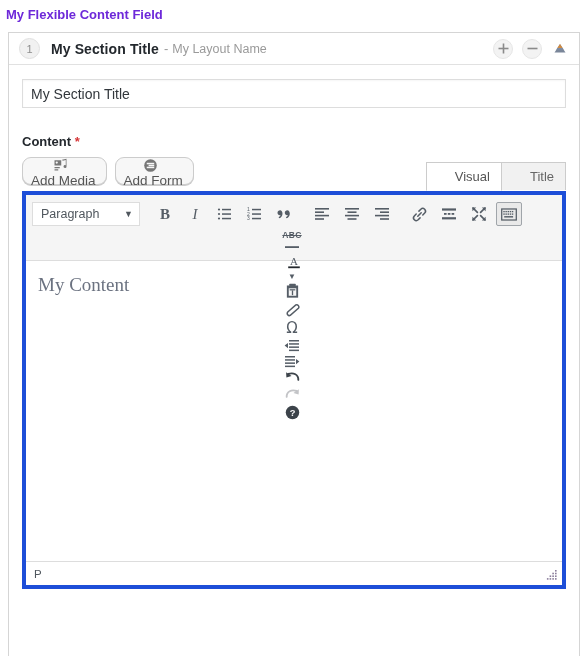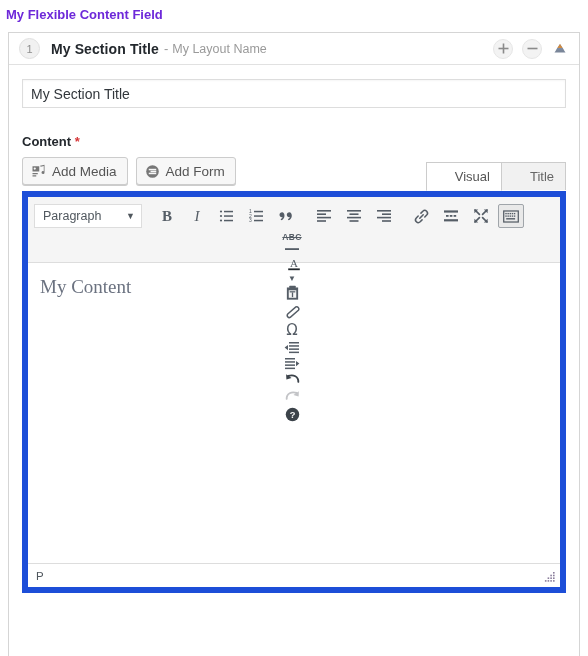--- a/index.html
+++ b/index.html
@@ -113,26 +113,27 @@
   .wp-media-buttons {
     display:flex; gap: 8px;
     padding-bottom: 6px;
   }
   .button-secondary {
     display:inline-flex; align-items:center;
     height: 28px;
     padding: 0 10px 0 8px;
     background:#f7f7f7;
     border:1px solid #cccccc;
-    border-radius:3px;
+    border-radius:9px;
     color:#555;
     font-size: 13.5px;
     box-shadow: 0 1px 0 #cccccc;
     cursor:pointer;
     white-space:nowrap;
+    flex-direction:column;
   }
   .button-secondary .bi { margin-right:6px; display:flex; color:#787878;}
 
   .wp-editor-tabs {
     position:absolute; right:0; top:0;
     display:flex;
   }
   .wp-switch-editor {
     font-size: 13px;
     padding: 5px 11px 4px 28px;
@@ -149,21 +150,21 @@
   .wp-switch-editor.active {
     background:#fff;
     color:#555;
     border-bottom:1px solid #fff;
     margin-bottom:-1px;
     z-index:2;
   }
   .wp-switch-editor + .wp-switch-editor { border-left:none; }
 
   .wp-editor-container {
-    border:6px solid #1d4ed8;
+    border:4px solid #1d4ed8;
     background:#fff;
   }
   .mce-toolbar-grp {
     background:#f5f5f5;
     border-bottom:1px solid #dddddd;
     padding: 4px 2px 3px 2px;
   }
   .mce-toolbar {
     display:flex; align-items:center;
     padding: 0 4px;

